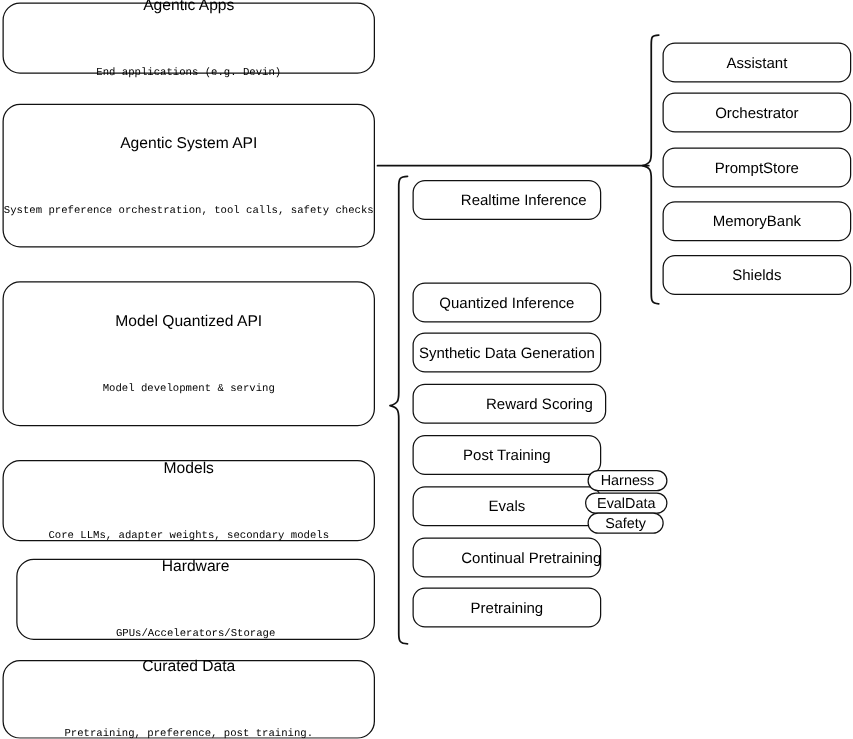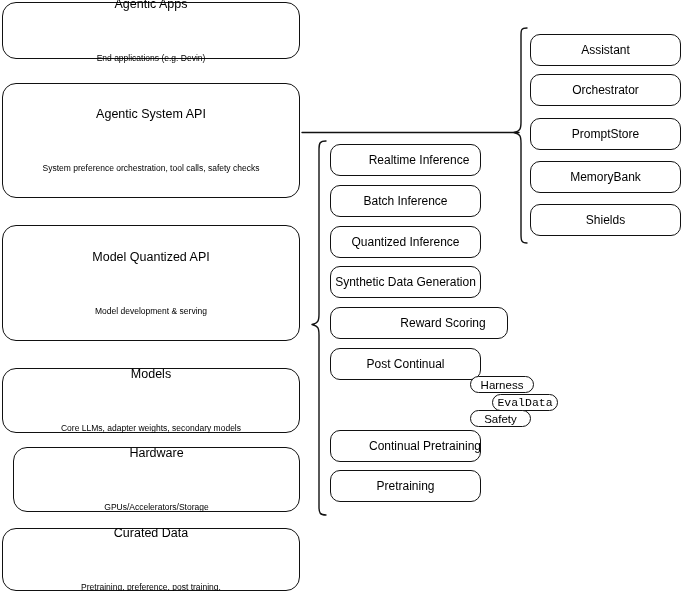--- a/index.html
+++ b/index.html
@@ -36,20 +36,21 @@
   .box .title {
     font-size: 12.5px;
     color: #000000;
     white-space: nowrap;
   }
   .box .sub {
     font-size: 8.5px;
     color: #000000;
     margin-top: 4px;
     white-space: nowrap;
+    font-family: Liberation Mono, monospace;
   }
   
   .layer-box { border-radius: 14px; gap: 36px; }
   .layer-box .title { font-size: 12.5px; }
 
   
   .item-box {
     border-radius: 10px;
   }
   .item-box .title {
@@ -119,46 +120,46 @@
   </div>
 
   <div class="box layer-box" style="left:2px; top:528px; width:298px; height:63px;">
     <div class="title">Curated Data</div>
     <div class="sub">Pretraining, preference, post training.</div>
   </div>
 
   <div class="box item-box" style="left:330px; top:144px; width:151px; height:32px;padding-left:27px;">
     <div class="title">Realtime Inference</div>
   </div>
-  <div class="box item-box" style="left:330px; top:185px; width:151px; height:32px;">
-    <div class="title">Batch Inference</div>
-  </div>
   <div class="box item-box" style="left:330px; top:226px; width:151px; height:32px;">
     <div class="title">Quantized Inference</div>
   </div>
   <div class="box item-box" style="left:330px; top:266px; width:151px; height:32px;">
     <div class="title">Synthetic Data Generation</div>
   </div>
-  <div class="box item-box" style="left:330px; top:307px; width:178px; height:32px;padding-left:48px;">
+  <div class="box item-box" style="left:330px; top:307px; width:155px; height:32px;padding-left:48px;">
     <div class="title">Reward Scoring</div>
   </div>
   <div class="box item-box" style="left:330px; top:348px; width:151px; height:32px;">
-    <div class="title">Post Continual</div>
+    <div class="title">Post Training</div>
+  </div>
+  <div class="box item-box" style="left:330px; top:389px; width:151px; height:32px;">
+    <div class="title">Evals</div>
   </div>
   <div class="box item-box" style="left:330px; top:430px; width:151px; height:32px;padding-left:39px;">
     <div class="title">Continual Pretraining</div>
   </div>
   <div class="box item-box" style="left:330px; top:470px; width:151px; height:32px;">
     <div class="title">Pretraining</div>
   </div>
 
   <div class="pill" style="left:470px; top:376px; width:64px; height:17px;">
     <span>Harness</span>
   </div>
-  <div class="pill" style="left:492px; top:394px; width:66px; height:17px;font-family:Liberation Mono, monospace;">
+  <div class="pill" style="left:468px; top:394px; width:66px; height:17px;">
     <span>EvalData</span>
   </div>
   <div class="pill" style="left:470px; top:410px; width:61px; height:17px;">
     <span>Safety</span>
   </div>
 
   <div class="box item-box" style="left:530px; top:34px; width:151px; height:32px;">
     <div class="title">Assistant</div>
   </div>
   <div class="box item-box" style="left:530px; top:74px; width:151px; height:32px;">

